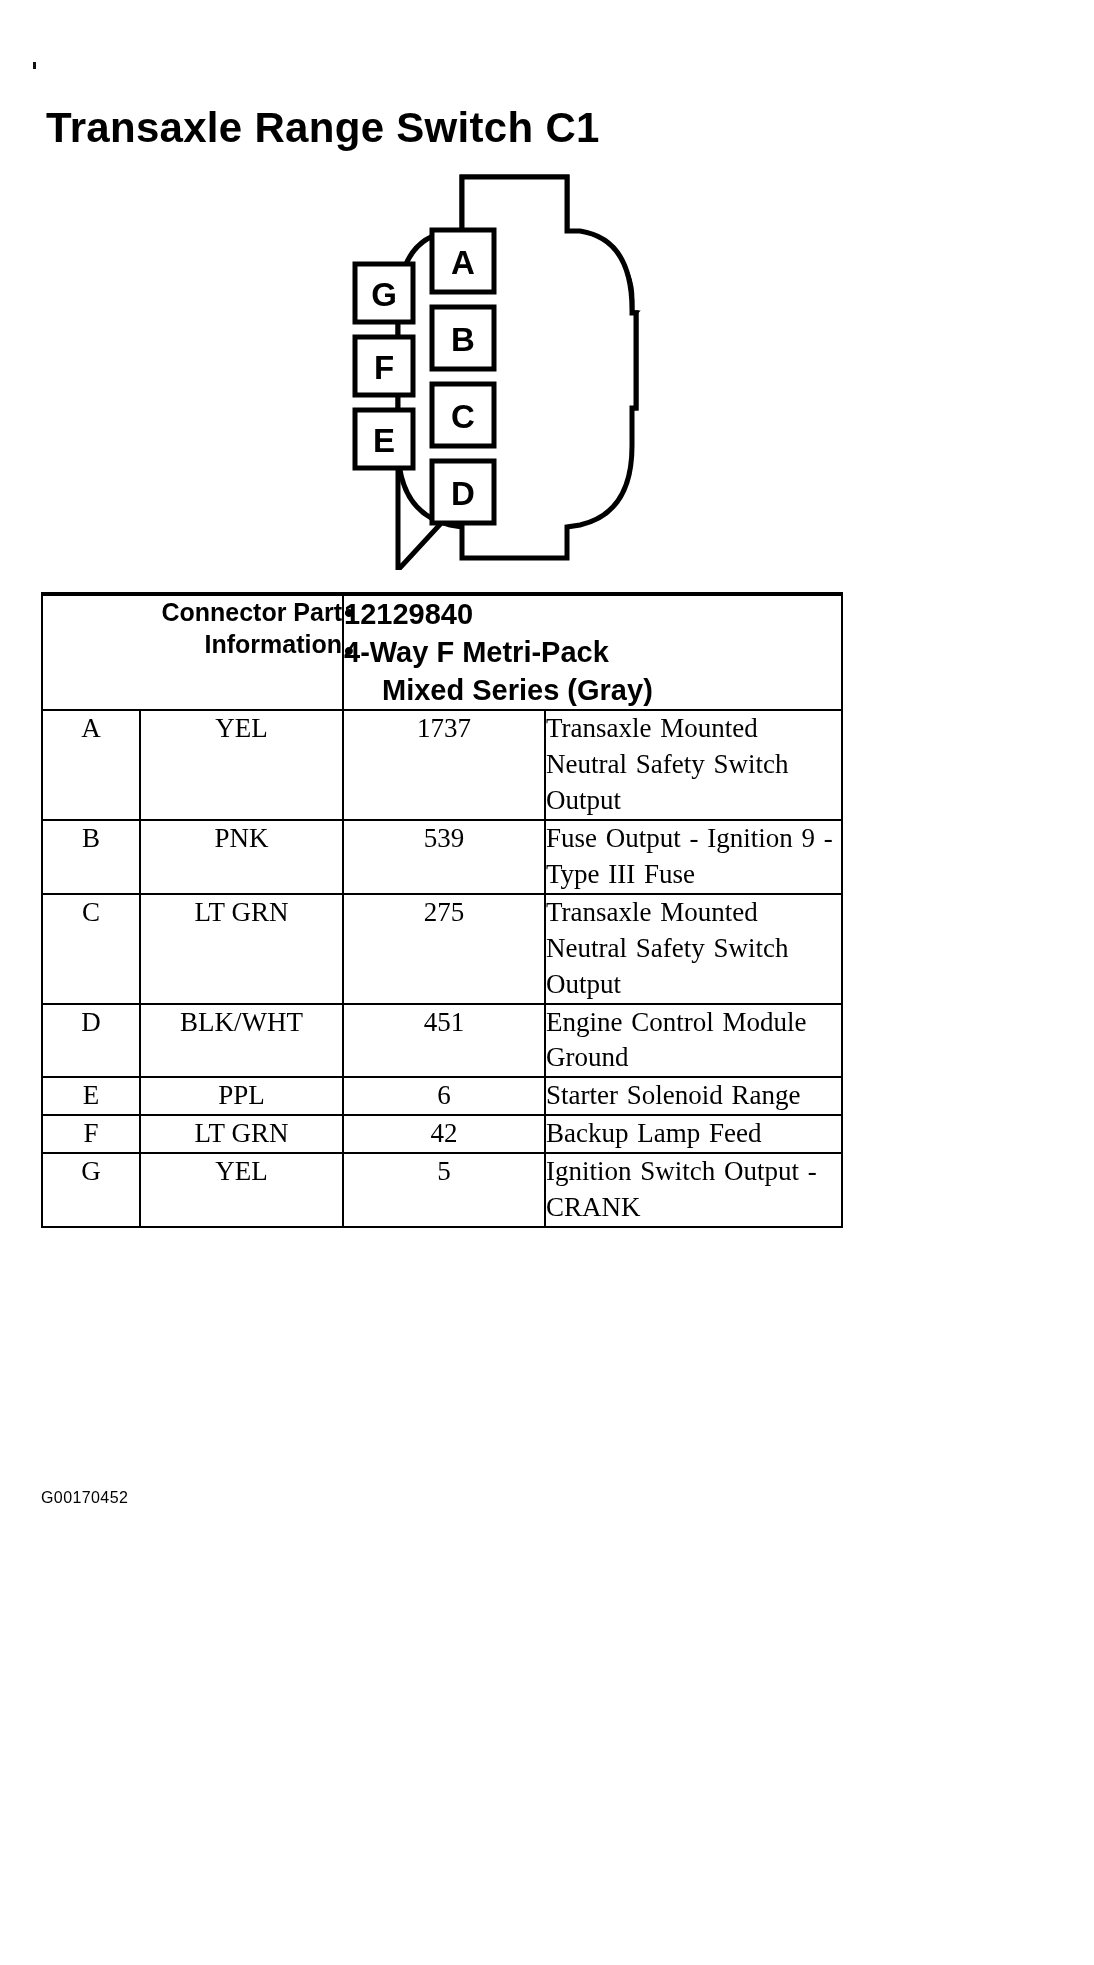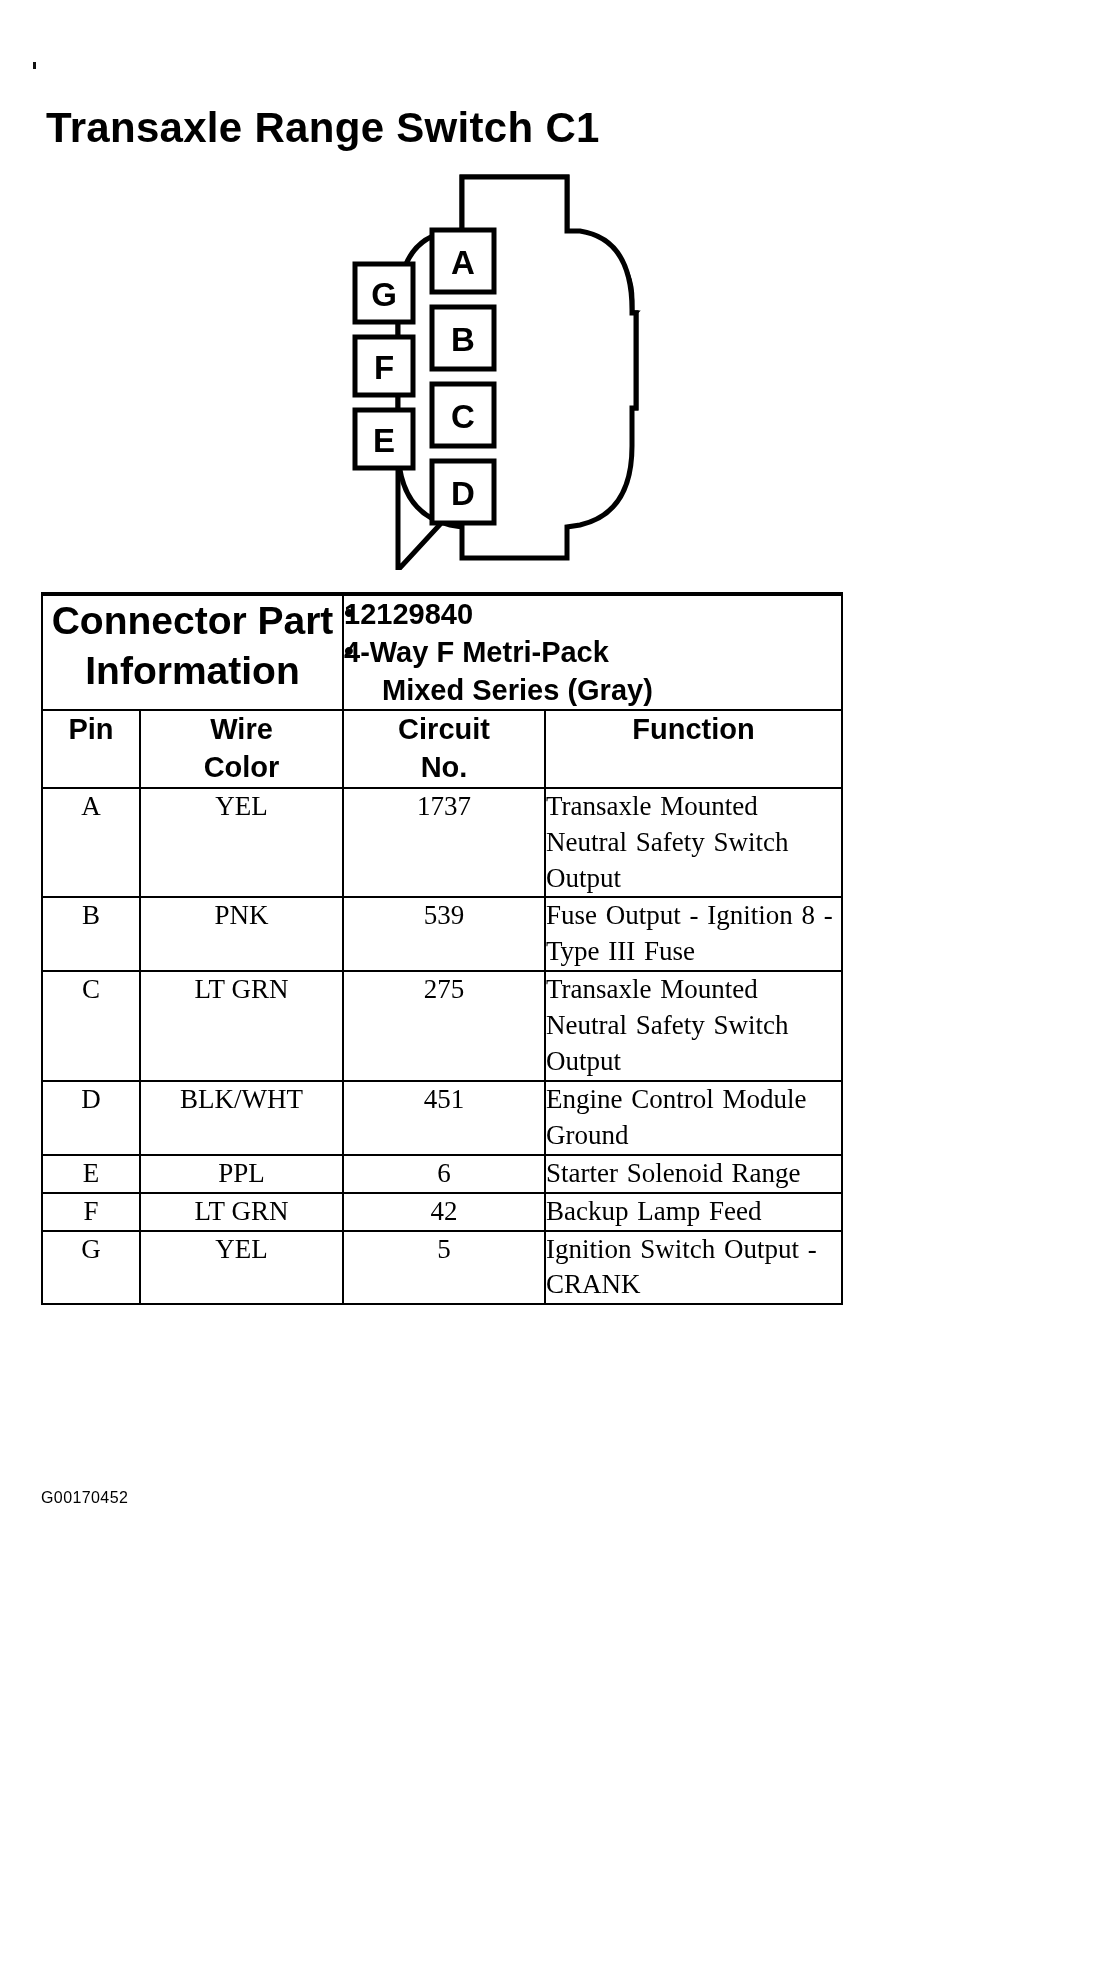--- a/index.html
+++ b/index.html
@@ -75,22 +75,22 @@
 
   .col-pin     { width: 98px; }
   .col-color   { width: 203px; }
   .col-circuit { width: 202px; }
   .col-func    { width: 297px; }
 
   
   .cpi-label {
     font-family: "Liberation Sans", sans-serif;
     font-weight: bold;
-    font-size: 39px;
-    text-align: center;
+    font-size: 25px;
+    text-align: right;
     line-height: 1.28;
     padding: 9px 6px 14px 6px;
   }
   .cpi-values {
     font-family: "Liberation Sans", sans-serif;
     font-weight: bold;
     font-size: 29px;
     line-height: 1.28;
     padding: 9px 6px 14px 18px;
   }
@@ -248,44 +248,32 @@
       </td>
       <td class="cpi-values" colspan="2">
         <ul>
           <li>12129840</li>
           <li>4-Way F Metri-Pack</li>
         </ul>
         <div class="cont">Mixed Series (Gray)</div>
       </td>
     </tr>
 
-    <tr>
-      <td class="colhead">Pin</td>
-      <td class="colhead">
-        <div>Wire</div>
-        <div>Color</div>
-      </td>
-      <td class="colhead">
-        <div>Circuit</div>
-        <div>No.</div>
-      </td>
-      <td class="colhead">Function</td>
-    </tr>
 
     <tr>
       <td class="cell-center">A</td>
       <td class="cell-center">YEL</td>
       <td class="cell-center">1737</td>
       <td class="cell-func">Transaxle Mounted Neutral Safety Switch Output</td>
     </tr>
     <tr>
       <td class="cell-center">B</td>
       <td class="cell-center">PNK</td>
       <td class="cell-center">539</td>
-      <td class="cell-func">Fuse Output - Ignition 8 - Type III Fuse</td>
+      <td class="cell-func">Fuse Output - Ignition 9 - Type III Fuse</td>
     </tr>
     <tr>
       <td class="cell-center">C</td>
       <td class="cell-center">LT GRN</td>
       <td class="cell-center">275</td>
       <td class="cell-func">Transaxle Mounted Neutral Safety Switch Output</td>
     </tr>
     <tr>
       <td class="cell-center">D</td>
       <td class="cell-center">BLK/WHT</td>

